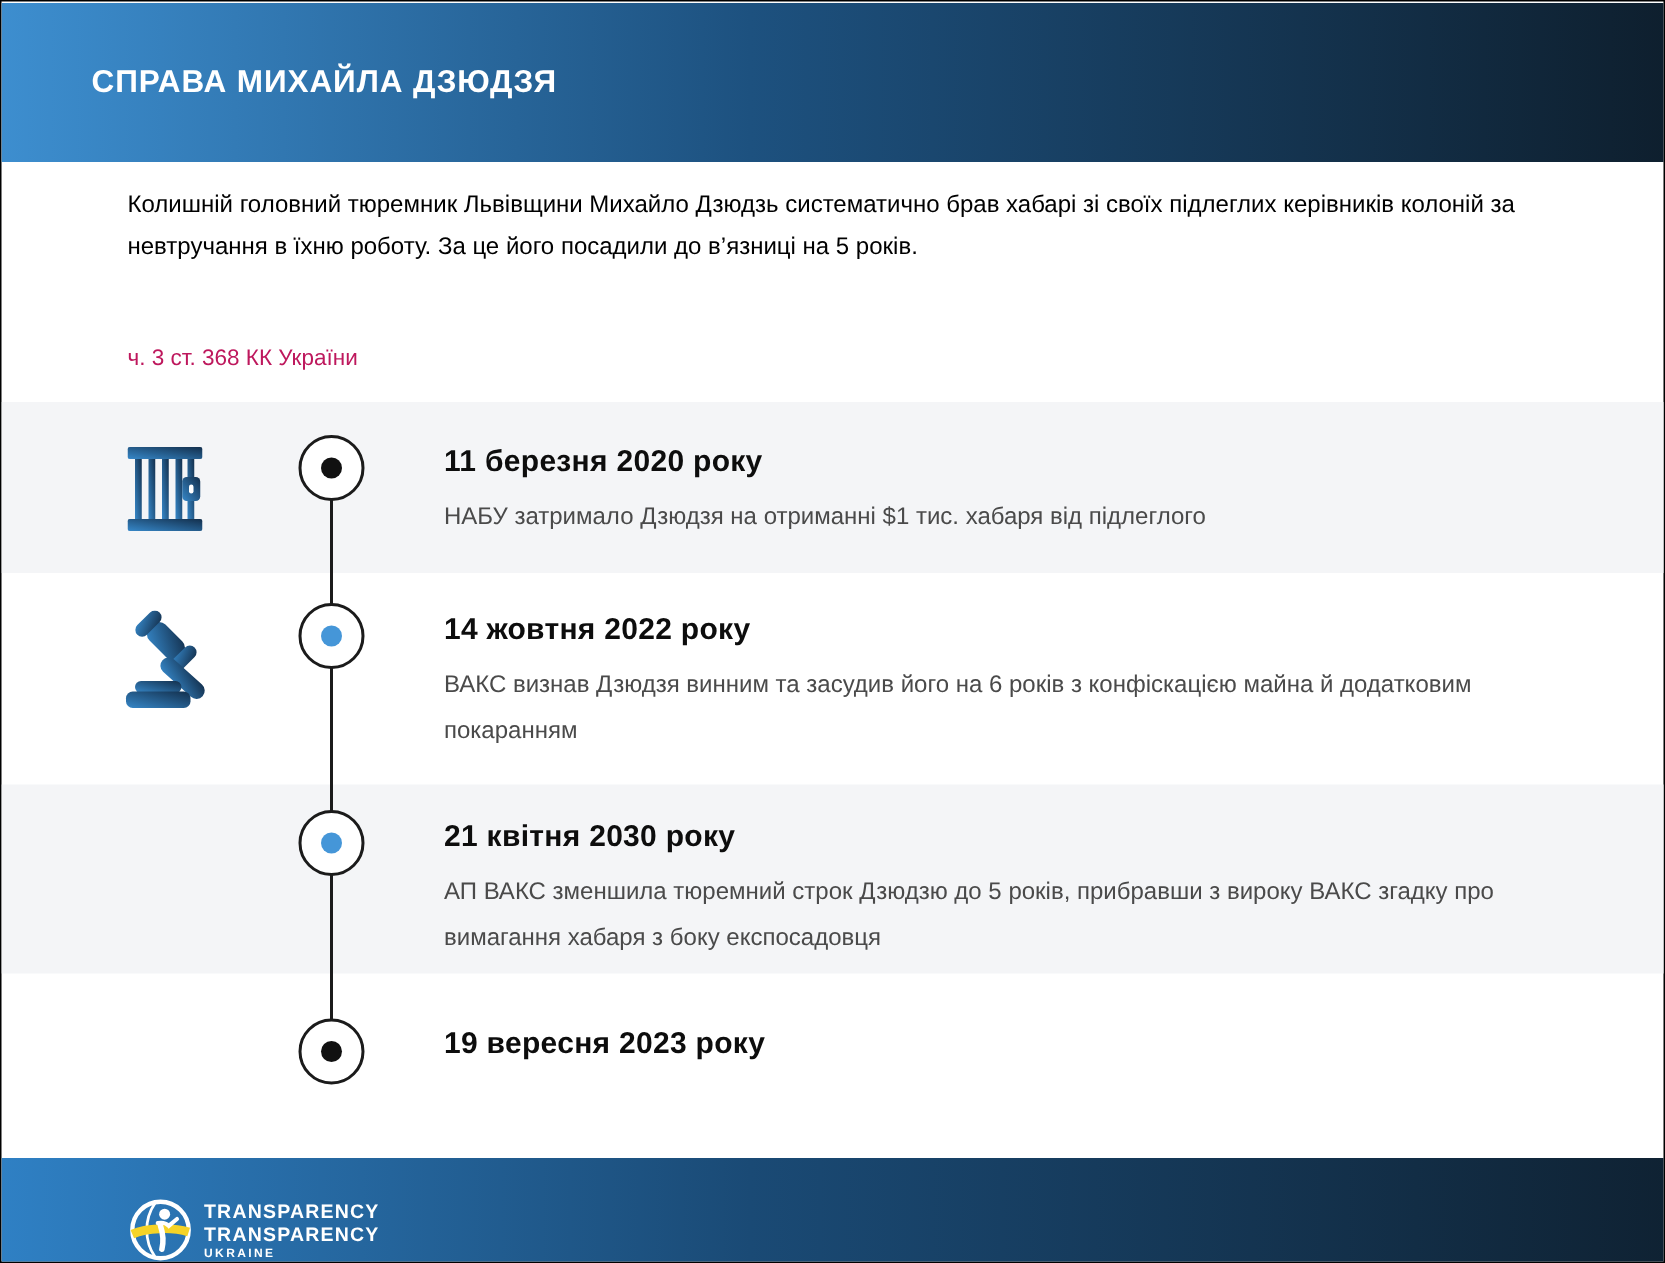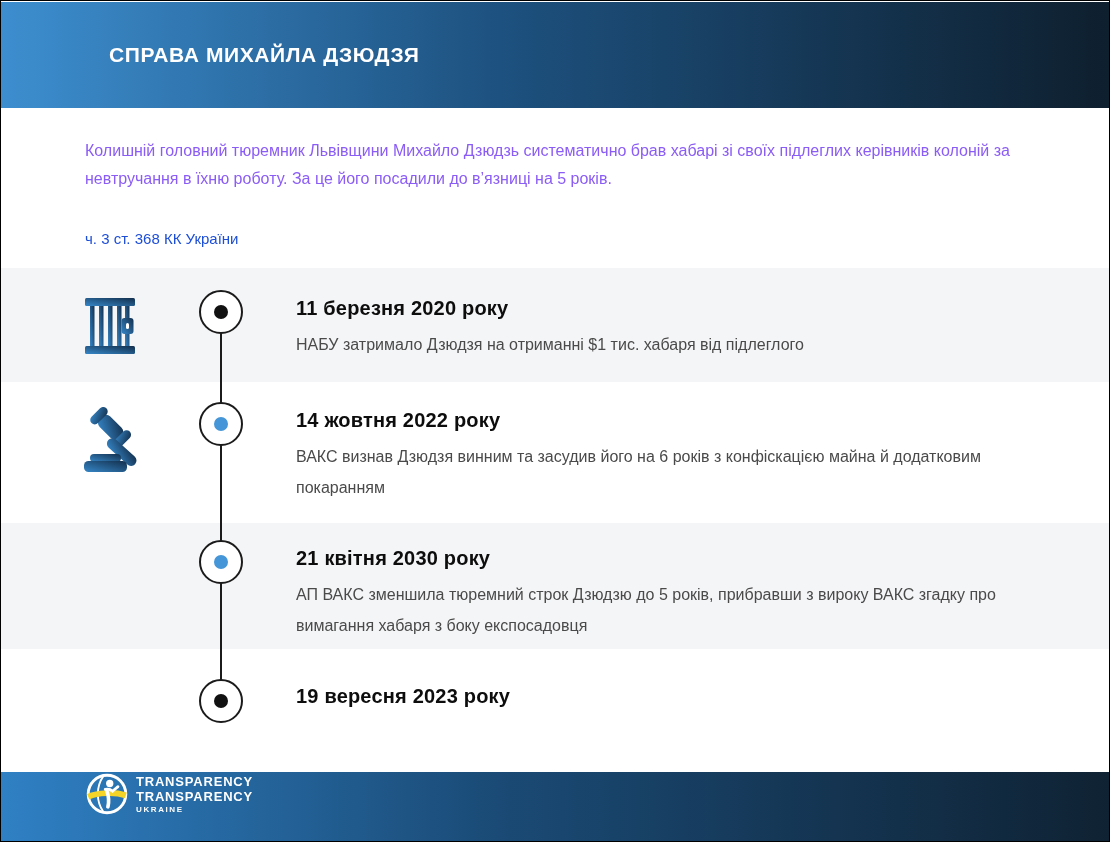--- a/index.html
+++ b/index.html
@@ -19,42 +19,42 @@
   .header {
     position: absolute;
     top: 1px; left: 0;
     width: 1110px;
     height: 106px;
     background: linear-gradient(90deg, #3d8ecf 0%, #1d517f 45%, #0e1f2e 100%);
     display: flex;
     align-items: center;
   }
   .header h1 {
-    margin-left: 108px;
+    margin-left: 60px;
     color: #ffffff;
     font-size: 21px;
     font-weight: 800;
     letter-spacing: 0.6px;
     text-transform: uppercase;
   }
 
   
   .intro {
     position: absolute;
-    top: 136px; left: 84px;
+    top: 122px; left: 84px;
     width: 950px;
     font-size: 16px;
     line-height: 28px;
-    color: #8b5cf6;
+    color: #000000;
   }
   .law {
     position: absolute;
     top: 229px; left: 84px;
     font-size: 15px;
-    color: #1d4ed8;
+    color: #be185d;
   }
 
   
   .band { position: absolute; left: 0; width: 1110px; background: #f4f5f7; }
   .band1 { top: 267px; height: 114px; }
   .band3 { top: 522px; height: 126px; }
 
   
   .vline {
     position: absolute;
@@ -110,21 +110,21 @@
   .event3 { top: 546px; }
   .event4 { top: 684px; }
 
   
   .footer {
     position: absolute;
     left: 0; top: 771px;
     width: 1110px; height: 70px;
     background: linear-gradient(90deg, #2f80c4 0%, #1a4a75 45%, #0f2233 100%);
     display: flex;
-    align-items: flex-start;
+    align-items: flex-end;
   }
   .logo { display: flex; align-items: center; margin-left: 84px; }
   .logo-mark { width: 44px; height: 44px; }
   .logo-text { margin-left: 7px; color: #ffffff; }
   .logo-text .l1, .logo-text .l2 {
     font-size: 13px;
     font-weight: 700;
     letter-spacing: 0.8px;
     line-height: 15px;
   }

